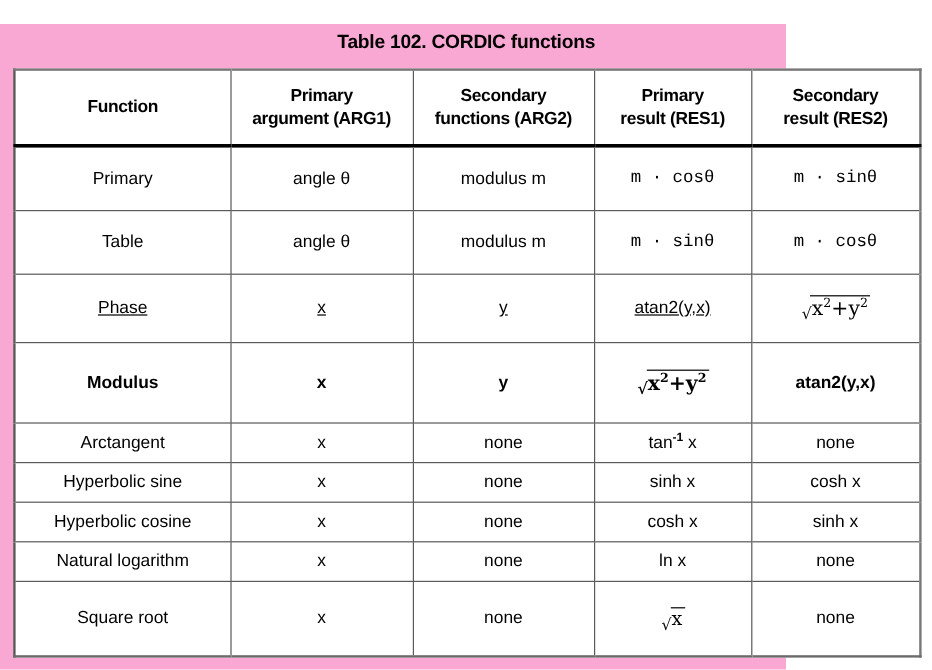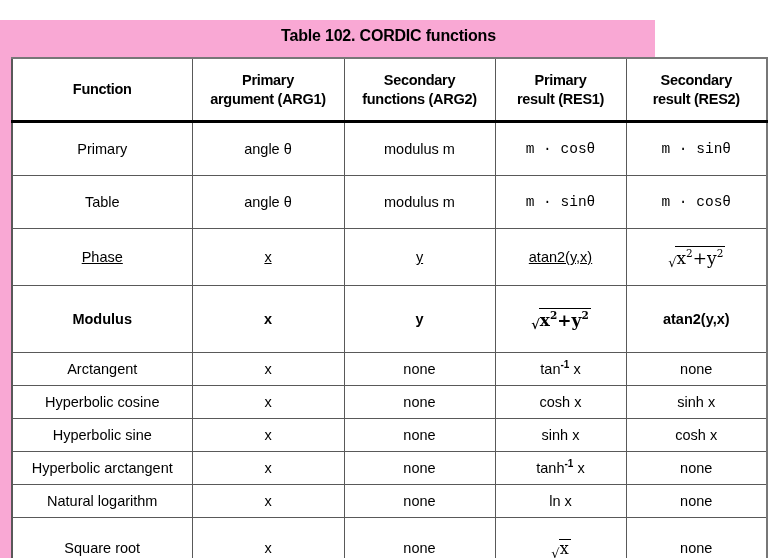--- a/index.html
+++ b/index.html
@@ -207,44 +207,35 @@
         <td class="first-col">Arctangent</td>
         <td>x</td>
         <td>none</td>
         <td>
           <span class="mathsans"><span>tan</span><span class="sup">-1</span>&nbsp;<span>x</span></span>
         </td>
         <td class="last-col">none</td>
       </tr>
 
       <tr class="r-short">
+        <td class="first-col">Hyperbolic sine</td>
+        <td>x</td>
+        <td>none</td>
+        <td>sinh x</td>
+        <td class="last-col">cosh x</td>
+      </tr>
+
+      <tr class="r-short">
         <td class="first-col">Hyperbolic cosine</td>
         <td>x</td>
         <td>none</td>
         <td>cosh x</td>
         <td class="last-col">sinh x</td>
       </tr>
 
-      <tr class="r-short">
-        <td class="first-col">Hyperbolic sine</td>
-        <td>x</td>
-        <td>none</td>
-        <td>sinh x</td>
-        <td class="last-col">cosh x</td>
-      </tr>
-
-      <tr class="r-short">
-        <td class="first-col">Hyperbolic arctangent</td>
-        <td>x</td>
-        <td>none</td>
-        <td>
-          <span class="mathsans"><span>tanh</span><span class="sup">-1</span>&nbsp;<span>x</span></span>
-        </td>
-        <td class="last-col">none</td>
-      </tr>
 
       <tr class="r-short">
         <td class="first-col">Natural logarithm</td>
         <td>x</td>
         <td>none</td>
         <td>ln x</td>
         <td class="last-col">none</td>
       </tr>
 
       <tr class="r-base last-row">

